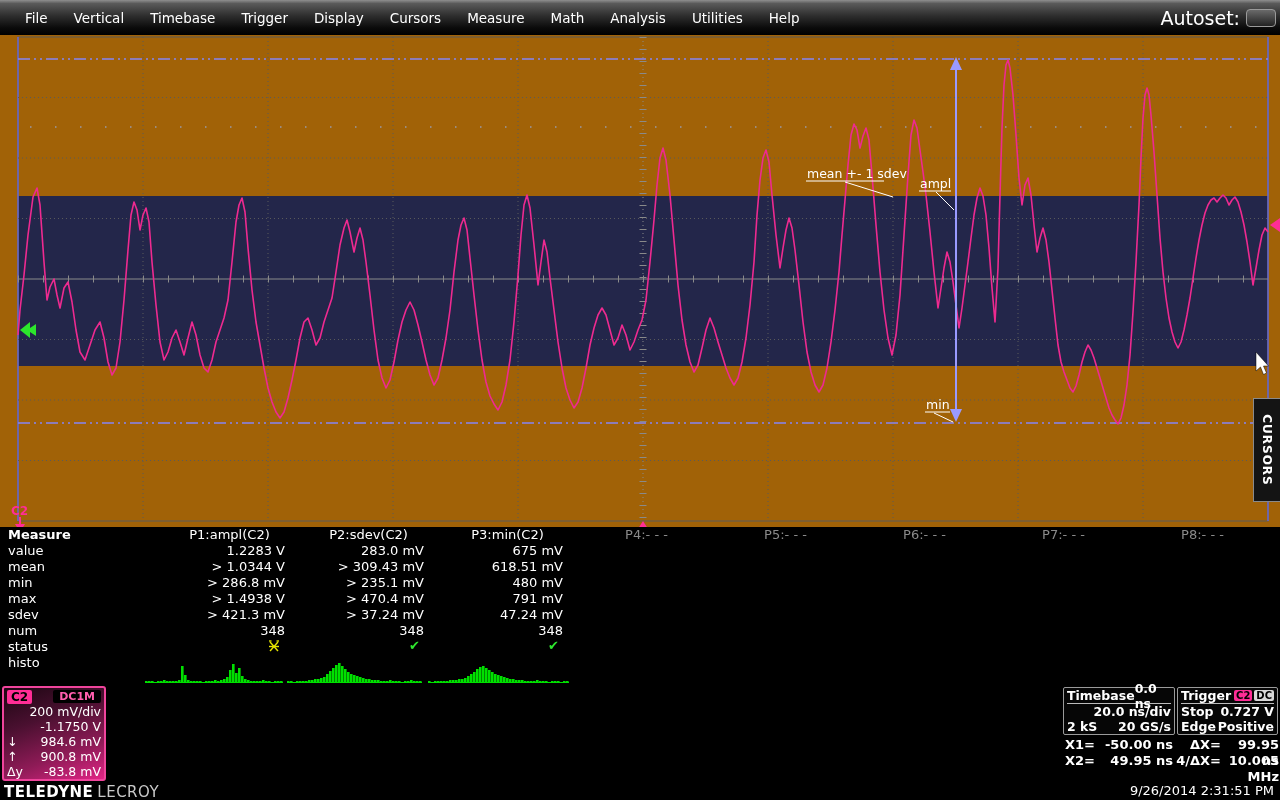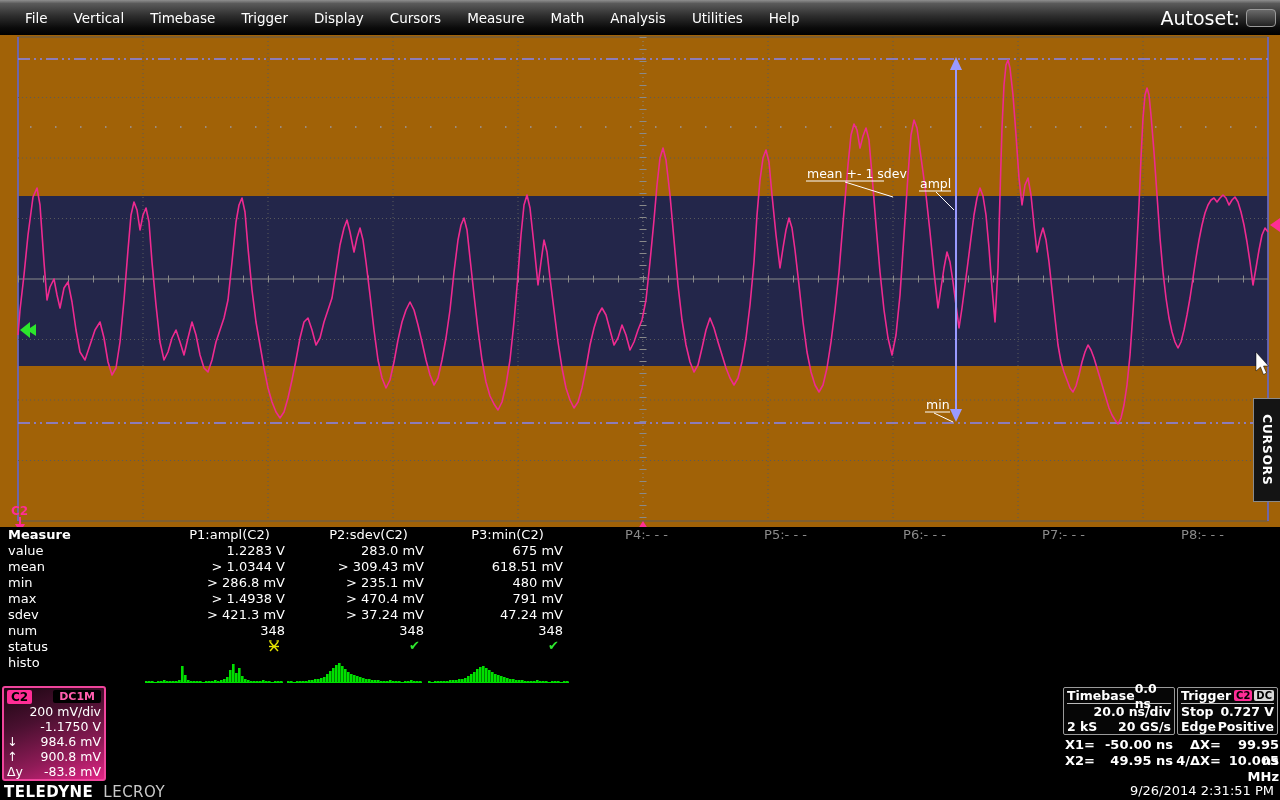--- a/index.html
+++ b/index.html
@@ -47,21 +47,21 @@
     color:#fff; font-size:12.5px; padding:1px 3px; }
   .ch-head { display:flex; justify-content:space-between; align-items:center; height:15px; }
   .ch-name { background:#ff2d96; color:#000; font-weight:bold; font-size:12px; padding:0 4px; border-radius:2px; }
   .ch-coupling { background:#000; color:#ff5fae; font-weight:bold; font-size:11px; padding:0 6px; border-radius:2px; }
   .ch-row { display:flex; justify-content:space-between; height:15px; line-height:15px; }
   .ch-row .lab { width:18px; text-align:left; }
   .ch-row .val { flex:1; text-align:right; }
 
   .logo { position:absolute; left:4px; top:783px; color:#fff; font-size:15px; letter-spacing:.5px; }
   .logo b { font-weight:800; }
-  .logo span { color:#c9c9c9; font-weight:400; margin-left:10px; }
+  .logo span { color:#c9c9c9; font-weight:400; margin-left:4px; }
 
   
   .tb-box { position:absolute; left:1063px; top:687px; width:112px; height:48px;
     background:#060606; border:1px solid #9a9a9a; border-radius:2px; color:#fff;
     font-size:12.5px; font-weight:bold; padding:0 3px; }
   .tr-box { position:absolute; left:1177px; top:687px; width:101px; height:48px;
     background:#060606; border:1px solid #9a9a9a; border-radius:2px; color:#fff;
     font-size:12.5px; font-weight:bold; padding:0 3px; }
   .box-title-row { display:flex; justify-content:space-between; align-items:center; height:16px;
     border-bottom:1px solid #bbb; }

